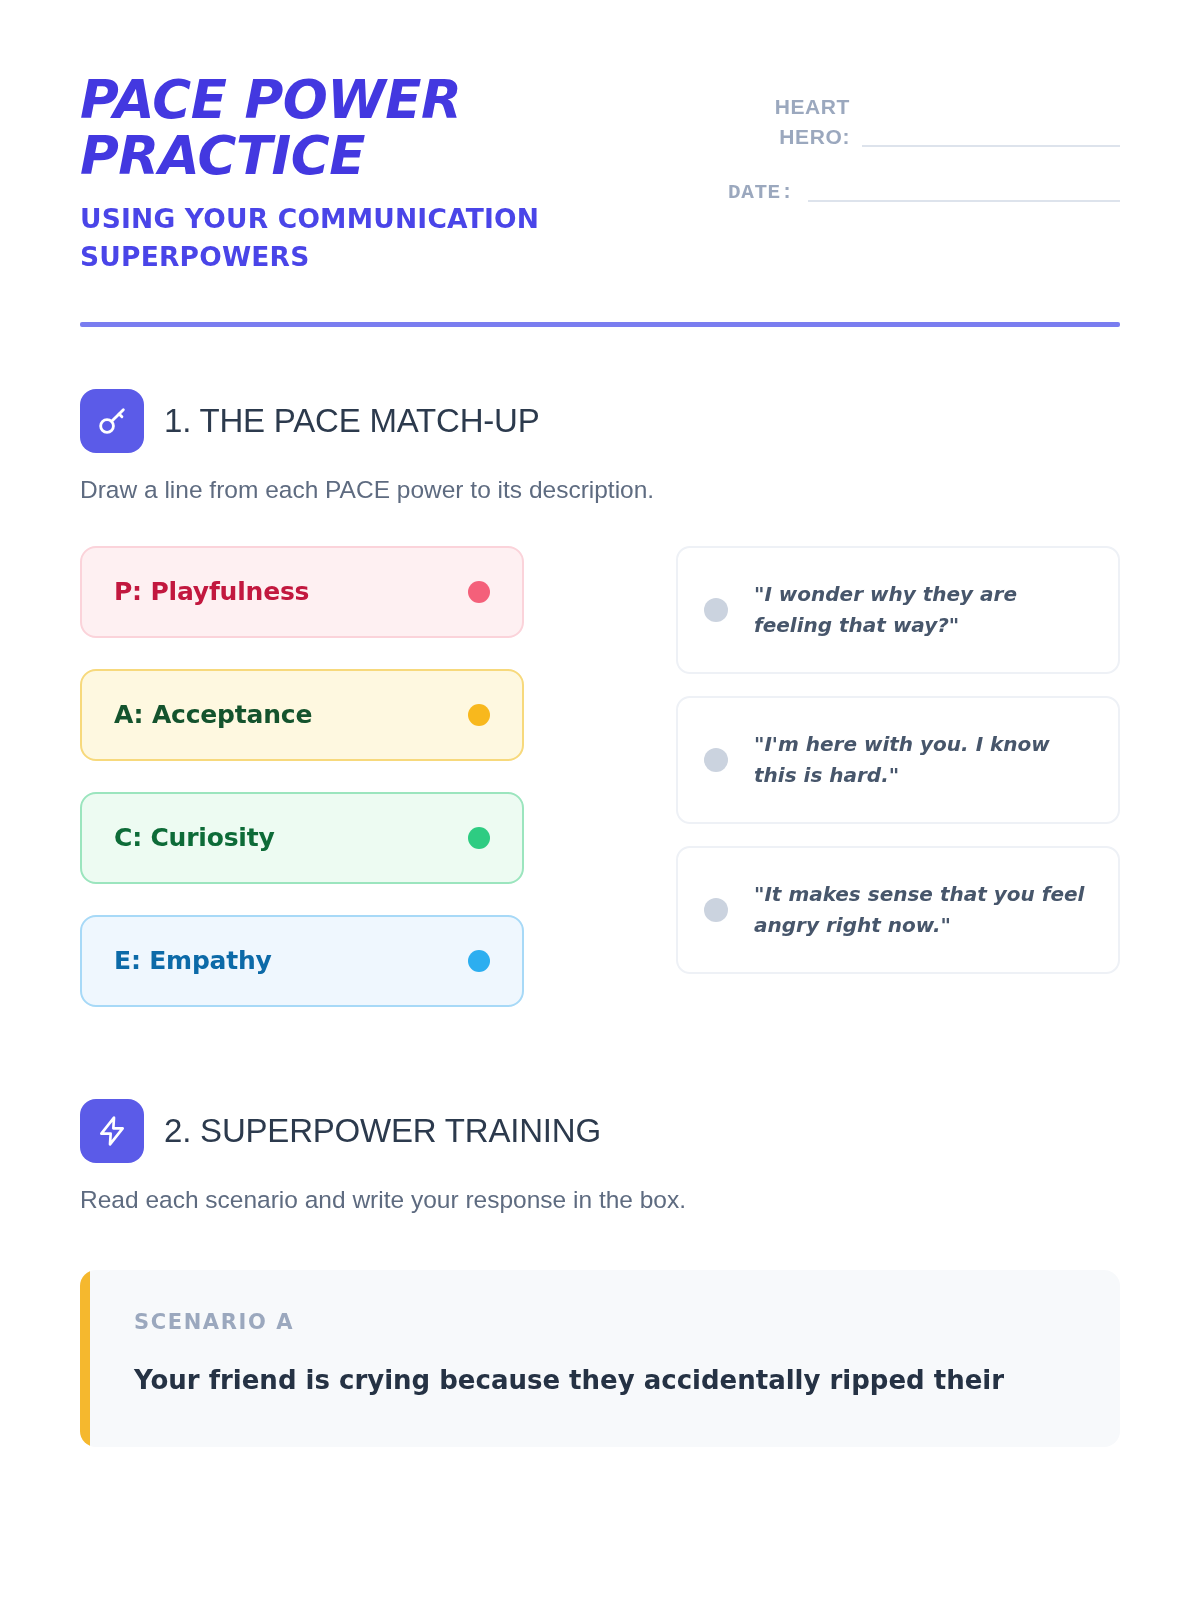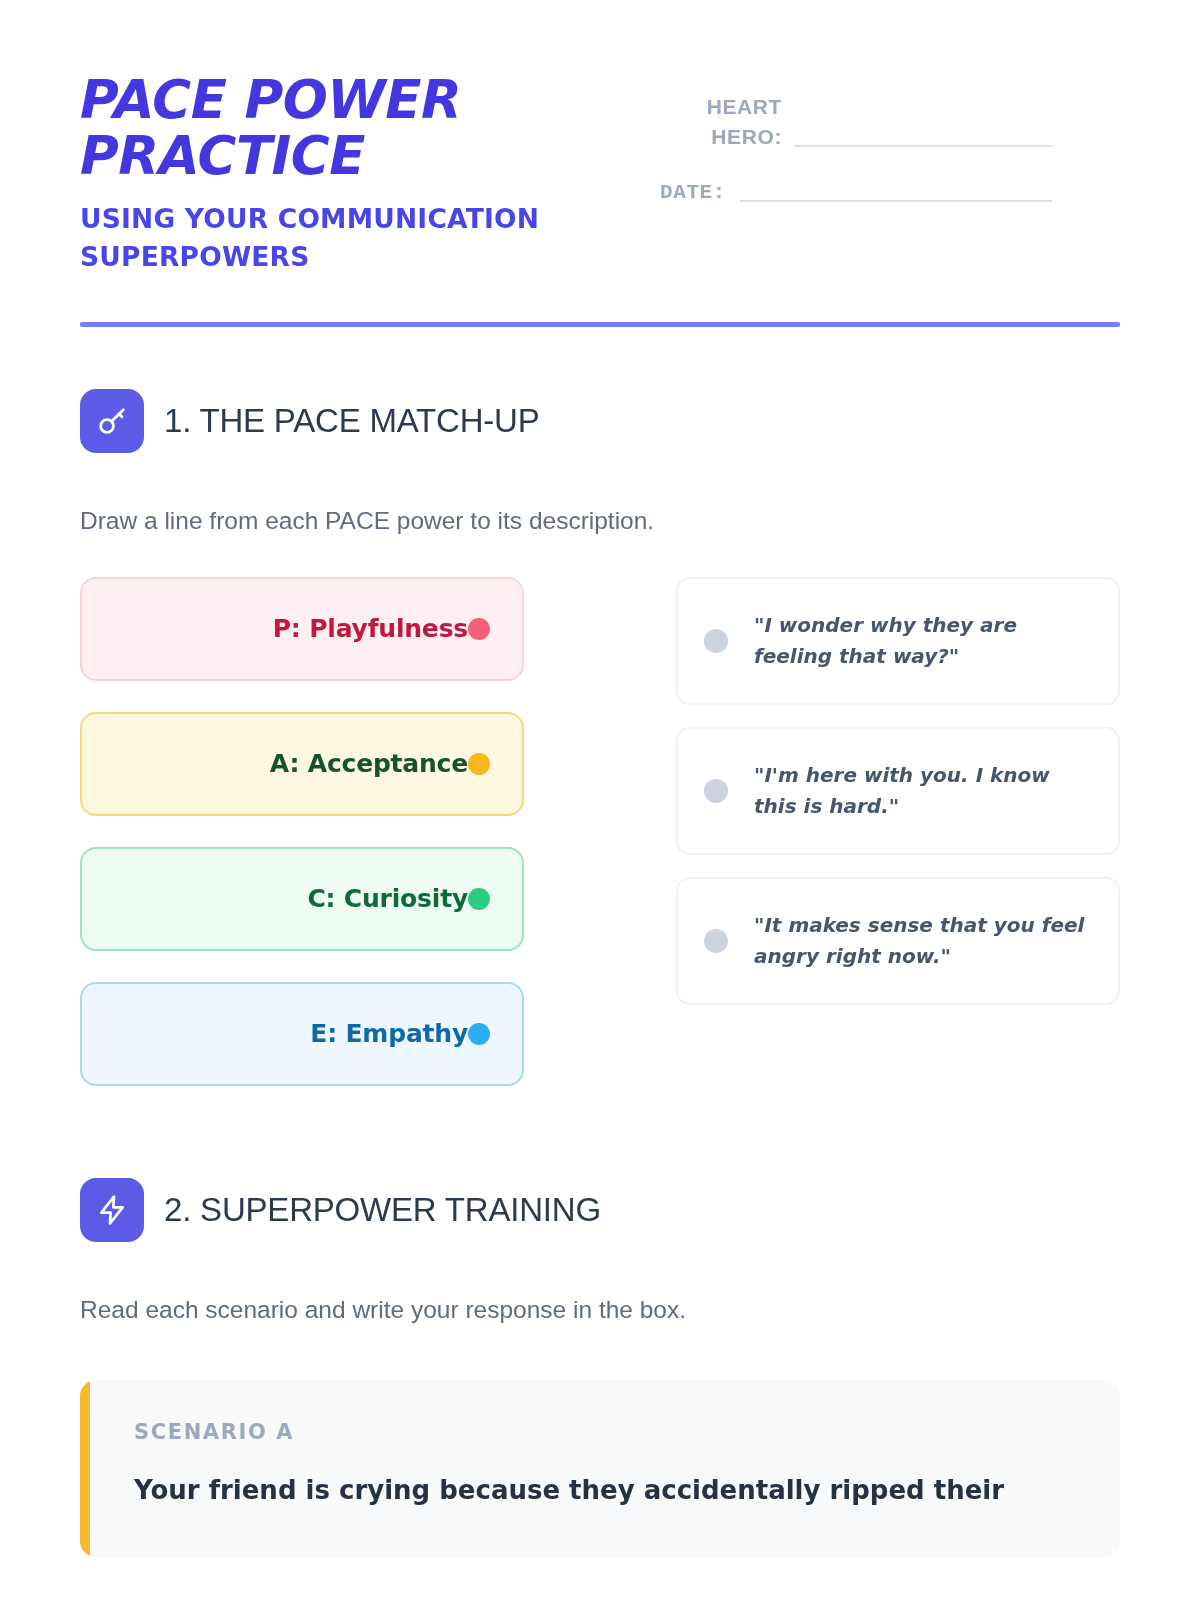--- a/index.html
+++ b/index.html
@@ -17,21 +17,21 @@
     width: 1200px;
     height: 1600px;
     background: #FFFFFF;
     padding: 0 80px;
   }
 
   
   .header {
     display: flex;
     align-items: flex-start;
-    justify-content: flex-start;
+    justify-content: space-between;
     padding-top: 72px;
   }
 
   .title-block { width: 560px; }
 
   .main-title {
     font-family: "DejaVu Sans", sans-serif;
     font-size: 53px;
     line-height: 1.06;
     font-weight: 700;
@@ -121,44 +121,44 @@
   .sec-title {
     font-family: "Liberation Sans", sans-serif;
     font-size: 33px;
     font-weight: 400;
     letter-spacing: -0.2px;
     color: #2C3A4D;
     text-transform: uppercase;
   }
 
   .sec-instruction {
-    margin-top: 54px;
+    margin-top: 23px;
     font-family: "Liberation Sans", sans-serif;
     font-size: 24.5px;
     font-weight: 400;
     color: #5E6B80;
   }
 
   
   .matchup {
     margin-top: 42px;
     display: flex;
     justify-content: space-between;
   }
 
   .col-left  { width: 444px; }
   .col-right { width: 444px; }
 
   .pace-card {
-    height: 104px;
+    height: 92px;
     border-radius: 16px;
     border: 2px solid #DDD;
     display: flex;
     align-items: center;
-    justify-content: flex-end;
+    justify-content: space-between;
     padding: 8px 32px;
   }
   .pace-card + .pace-card { margin-top: 31px; }
 
   .pace-label {
     font-family: "DejaVu Sans", sans-serif;
     font-size: 25px;
     font-weight: 700;
     letter-spacing: -0.2px;
   }

